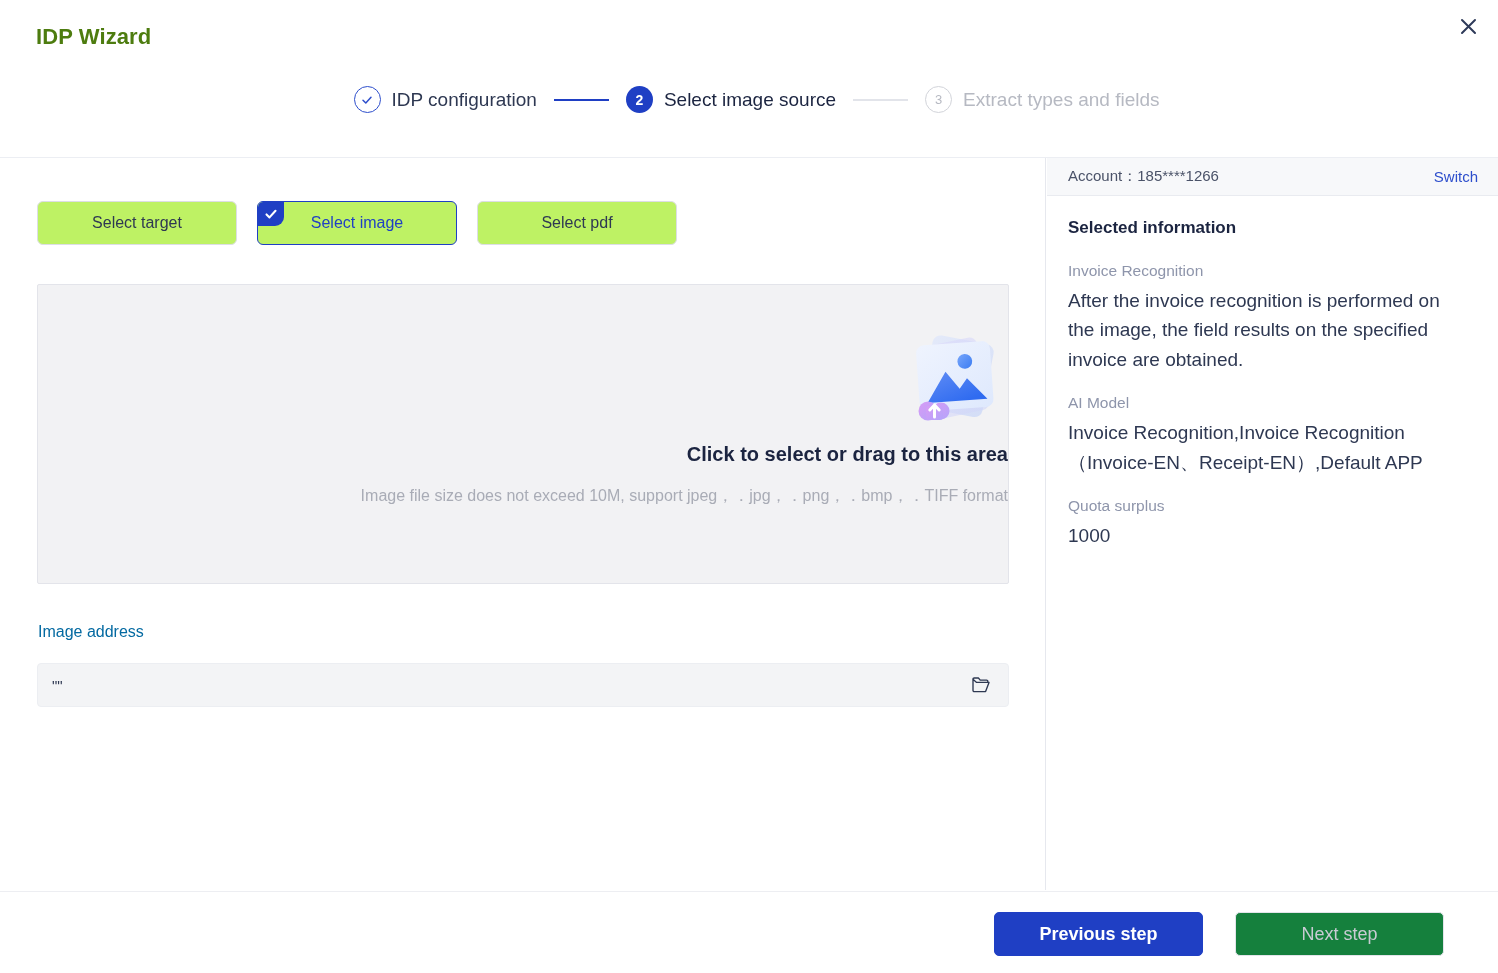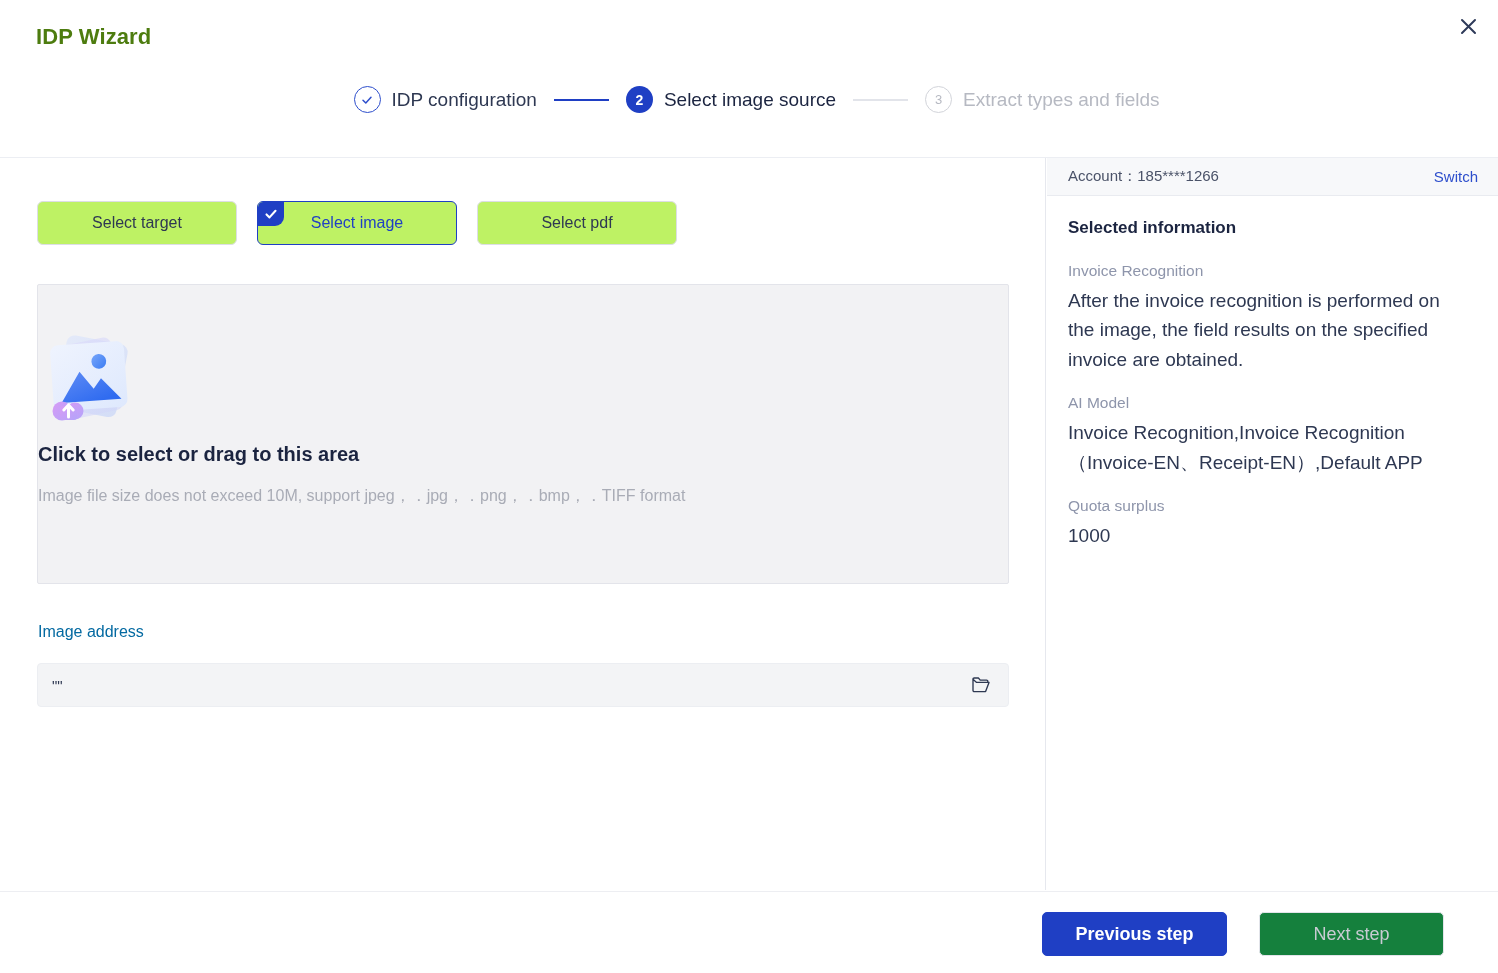--- a/index.html
+++ b/index.html
@@ -181,21 +181,21 @@
     position: absolute;
     left: 37px;
     top: 126px;
     width: 972px;
     height: 300px;
     background: #f2f2f4;
     border: 1px solid #e3e4ea;
     border-radius: 2px;
     display: flex;
     flex-direction: column;
-    align-items: flex-start;
+    align-items: flex-end;
   }
 
   .dz-icon {
     margin-top: 42px;
     width: 104px;
     height: 104px;
   }
   .dz-icon svg { display: block; }
 
   .dz-title {
@@ -321,21 +321,21 @@
 
   .footer-btns {
     position: absolute;
     right: 54px;
     top: 20px;
     display: flex;
     gap: 32px;
   }
 
   .btn {
-    width: 185px;
+    width: 209px;
     height: 44px;
     border-radius: 5px;
     font-family: "Liberation Sans", sans-serif;
     font-size: 18px;
     display: flex;
     align-items: center;
     justify-content: center;
     cursor: pointer;
   }
 

